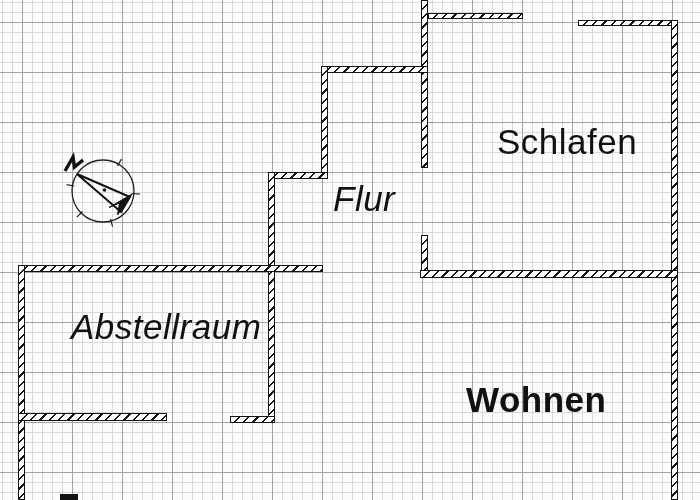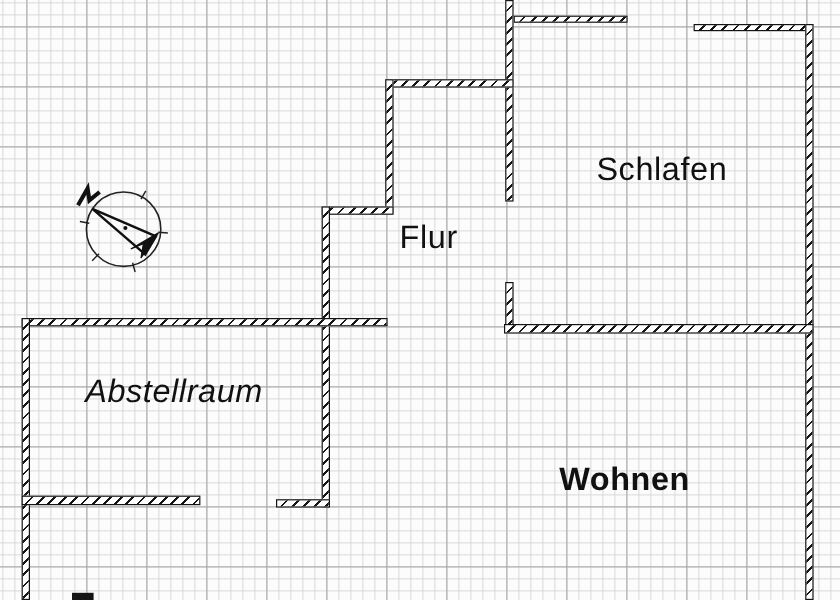--- a/index.html
+++ b/index.html
@@ -28,21 +28,21 @@
       #151515 5px, #151515 6.6px);
   }
   .wall.solid{
     background-image:none;
     background-color:#141414;
     border:none;
   }
   .room-label{
     position:absolute;
     color:#111111;
-    font-size:27px;
+    font-size:35px;
     line-height:27px;
     white-space:nowrap;
     letter-spacing:0.5px;
   }
   #compass{position:absolute;}
 </style>
 </head>
 <body>
 
 <div id="canvas">
@@ -59,21 +59,21 @@
       <div class="wall" style="left: 268px; top: 172px; width: 7px; height: 251px;"></div>
       <div class="wall" style="left: 18px; top: 265px; width: 305px; height: 7px;"></div>
       <div class="wall" style="left: 18px; top: 265px; width: 7px; height: 235px;"></div>
       <div class="wall" style="left: 18px; top: 413px; width: 149px; height: 8px;"></div>
       <div class="wall" style="left: 230px; top: 416px; width: 45px; height: 7px;"></div>
       <div class="wall" style="left: 420px; top: 270px; width: 258px; height: 8px;"></div>
       <div class="wall solid" style="left: 60px; top: 494px; width: 18px; height: 6px;"></div>
     </div>
 
   <div class="room-label" style="left: 497px; top: 128px;">Schlafen</div>
-  <div class="room-label" style="left: 333px; top: 185px;">Flur</div>
+  <div class="room-label" style="left: 333px; top: 185px; font-style: italic;">Flur</div>
   <div class="room-label" style="left: 71px; top: 313px; font-style: italic;">Abstellraum</div>
   <div class="room-label" style="left: 466px; top: 386px; font-weight: bold;">Wohnen</div>
 
   <svg id="compass" width="80" height="80" viewBox="0 0 80 80" style="left: 62px; top: 150px;">
 
     <circle cx="41" cy="41" r="31" fill="none" stroke="#222" stroke-width="1.3"></circle>
 
     <circle cx="42.5" cy="40" r="1.7" fill="#111"></circle>
 
     <g stroke="#222" stroke-width="1.2">

